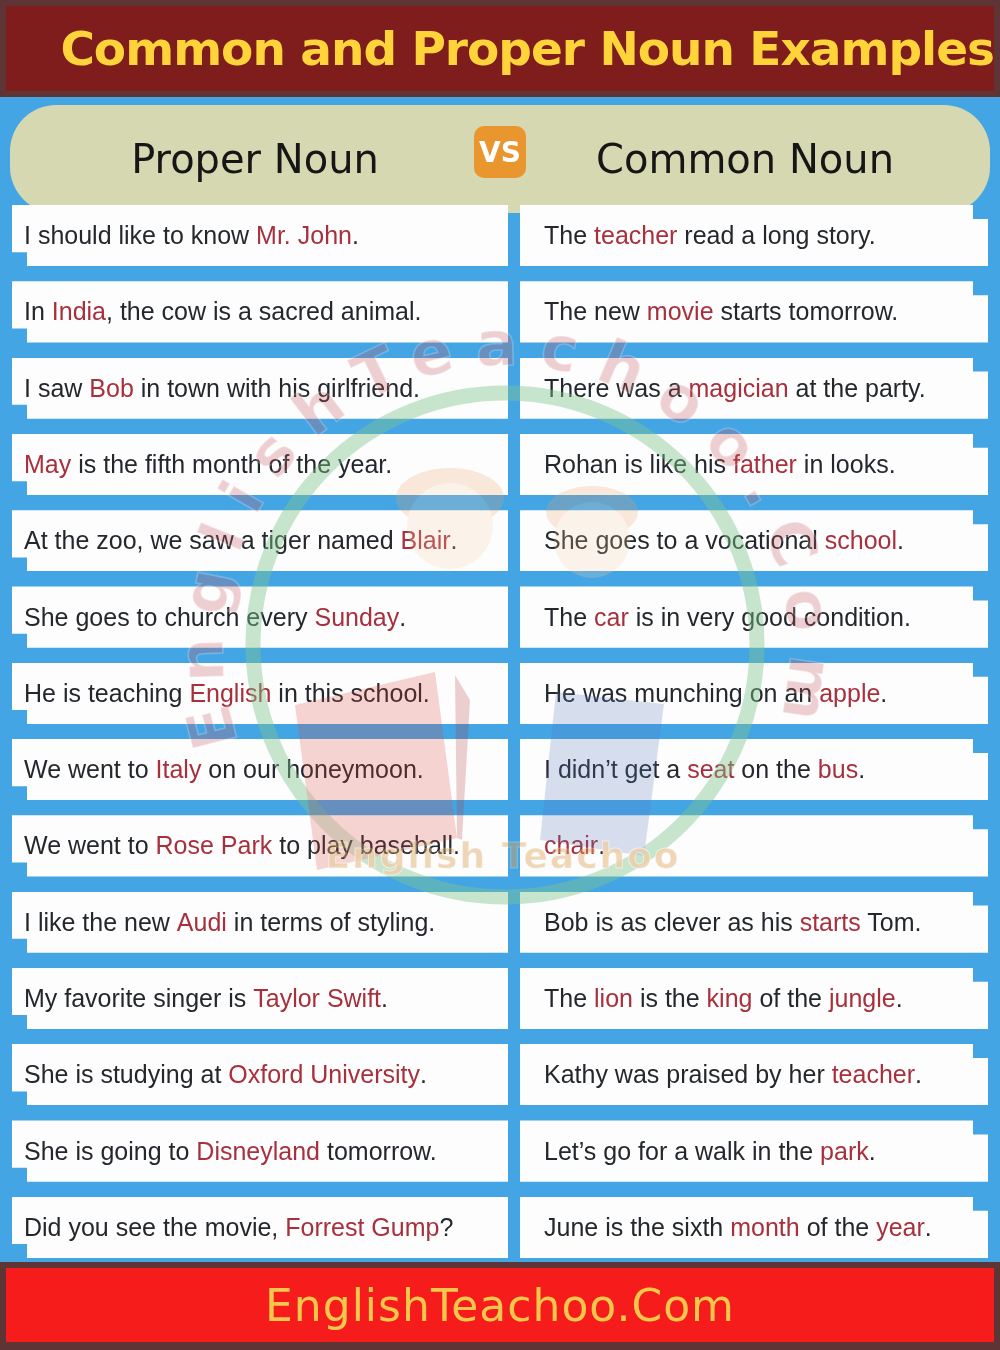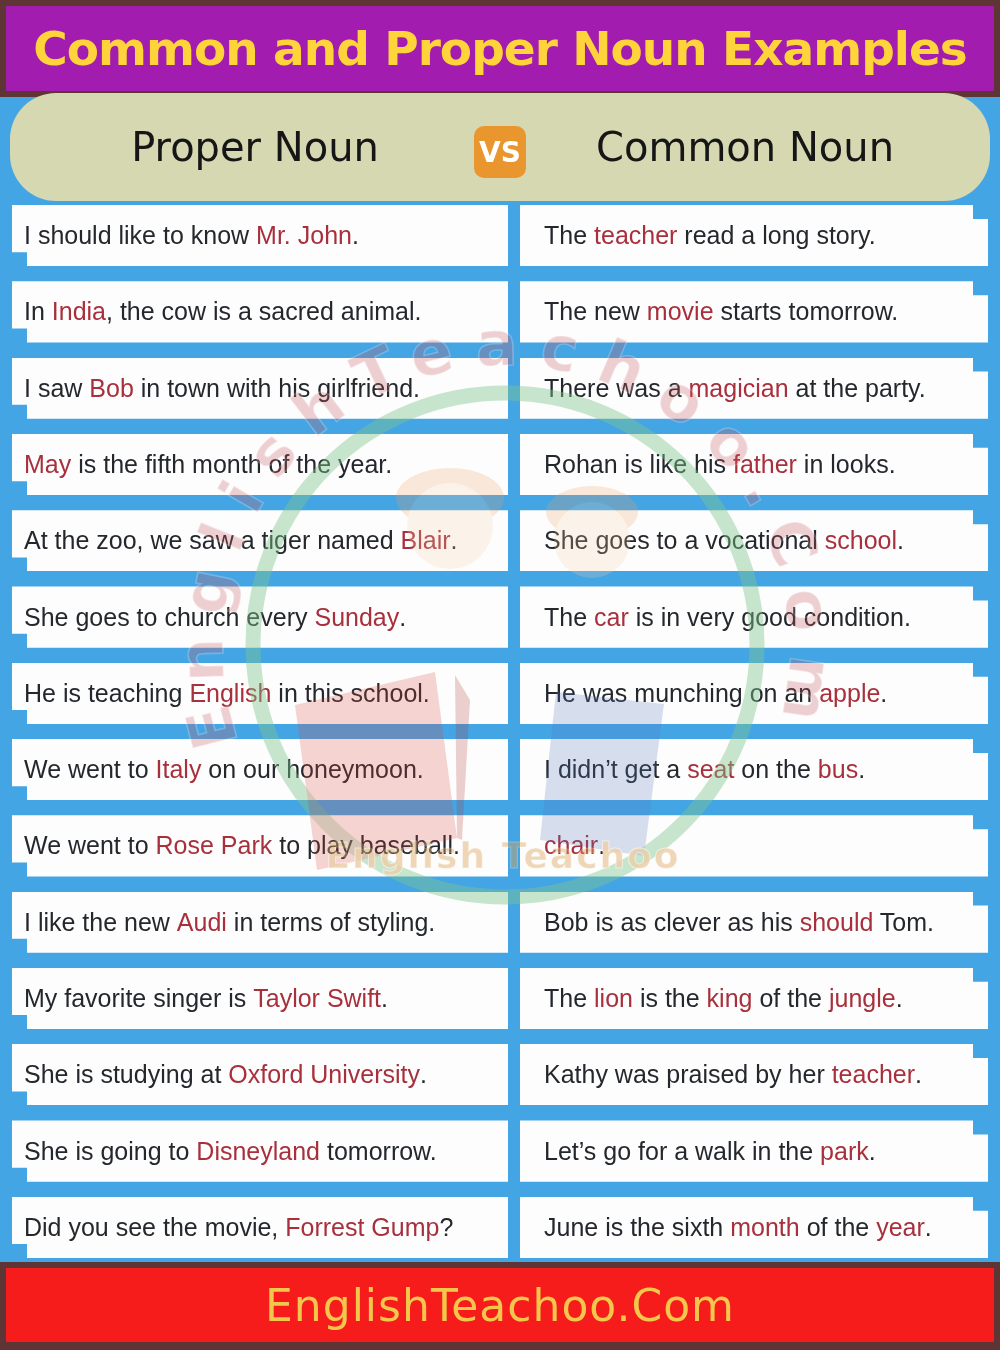--- a/index.html
+++ b/index.html
@@ -4,42 +4,42 @@
 <style>
   html,body{margin:0;padding:0;}
   body{
     width:1000px;height:1350px;position:relative;overflow:hidden;
     background:#44a5e5;
     font-family:"Liberation Sans",sans-serif;
   }
   
   .header{
     position:absolute;top:0;left:0;right:0;height:97px;
-    background:#a21caf;border:6px solid #5e3434;box-sizing:border-box;
-    display:flex;align-items:center;justify-content:center;
+    background:#7f1d1d;border:6px solid #5e3434;box-sizing:border-box;
+    display:flex;align-items:center;justify-content:flex-end;
   }
   .header .title{
     font-family:"DejaVu Sans",sans-serif;font-weight:bold;font-size:47px;
     color:#ffd43b;letter-spacing:-1px;white-space:nowrap;
   }
   
   .subheader{
-    position:absolute;top:93px;left:10px;right:10px;height:108px;
+    position:absolute;top:105px;left:10px;right:10px;height:108px;
     background:#d5d8b0;border-radius:46px;
     display:flex;align-items:center;
   }
   .subheader .half{
     flex:1;text-align:center;
     font-family:"DejaVu Sans",sans-serif;font-size:40px;color:#161616;
   }
   .vs-badge{
     position:absolute;left:calc(50% - 26px);top:21px;width:52px;height:52px;
     background:#e9962e;border-radius:10px;
     display:flex;align-items:center;justify-content:center;
-    font-family:"DejaVu Sans",sans-serif;font-weight:bold;font-size:28px;color:#ffffff;margin-top:12px;
+    font-family:"DejaVu Sans",sans-serif;font-weight:bold;font-size:28px;color:#ffffff;
   }
   
   .col{
     position:absolute;top:205px;bottom:92px;
     display:flex;flex-direction:column;gap:15px;
   }
   .col-left{left:12px;width:496px;}
   .col-right{left:520px;width:468px;}
   .row{
     flex:1;background:#fdfdfd;
@@ -197,21 +197,21 @@
       <span> on the </span>
       <span class="hl">bus</span>
       <span>.</span>
     </div>
     <div class="row">
       <span class="hl">chair</span>
       <span>.</span>
     </div>
     <div class="row">
       <span>Bob is as clever as his </span>
-      <span class="hl">should</span>
+      <span class="hl">starts</span>
       <span> Tom.</span>
     </div>
     <div class="row">
       <span>The </span>
       <span class="hl">lion</span>
       <span> is the </span>
       <span class="hl">king</span>
       <span> of the </span>
       <span class="hl">jungle</span>
       <span>.</span>

